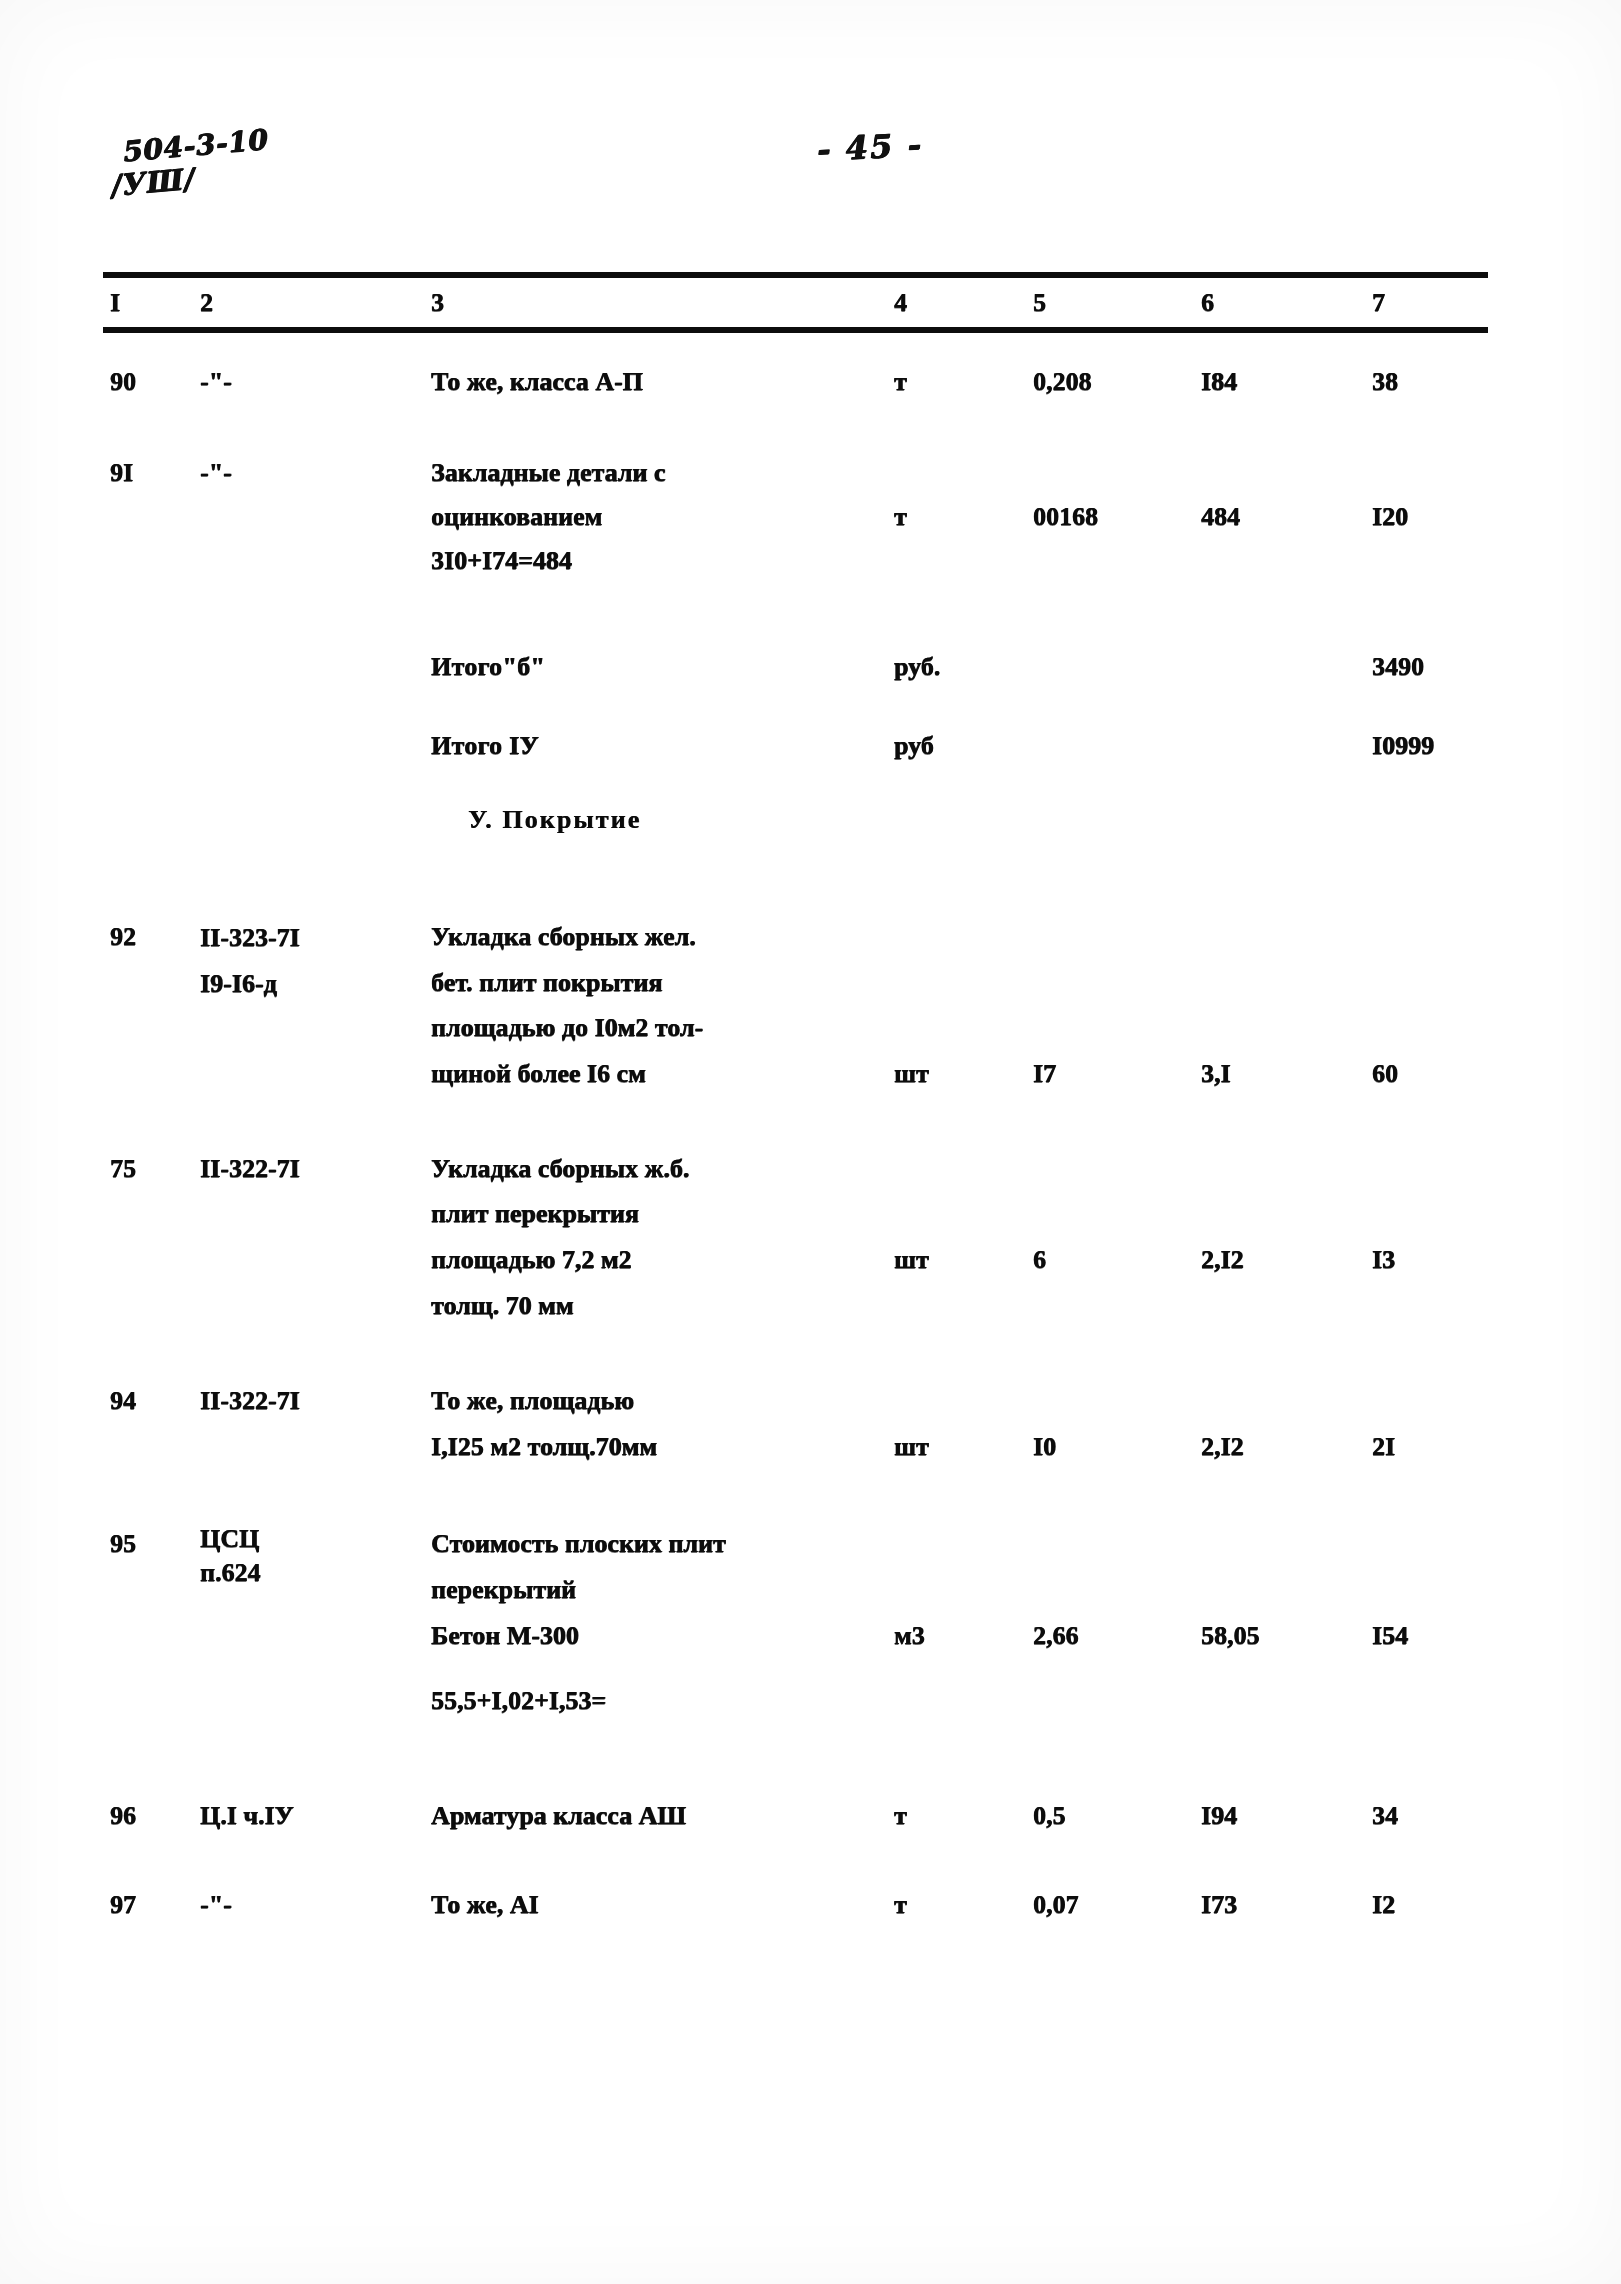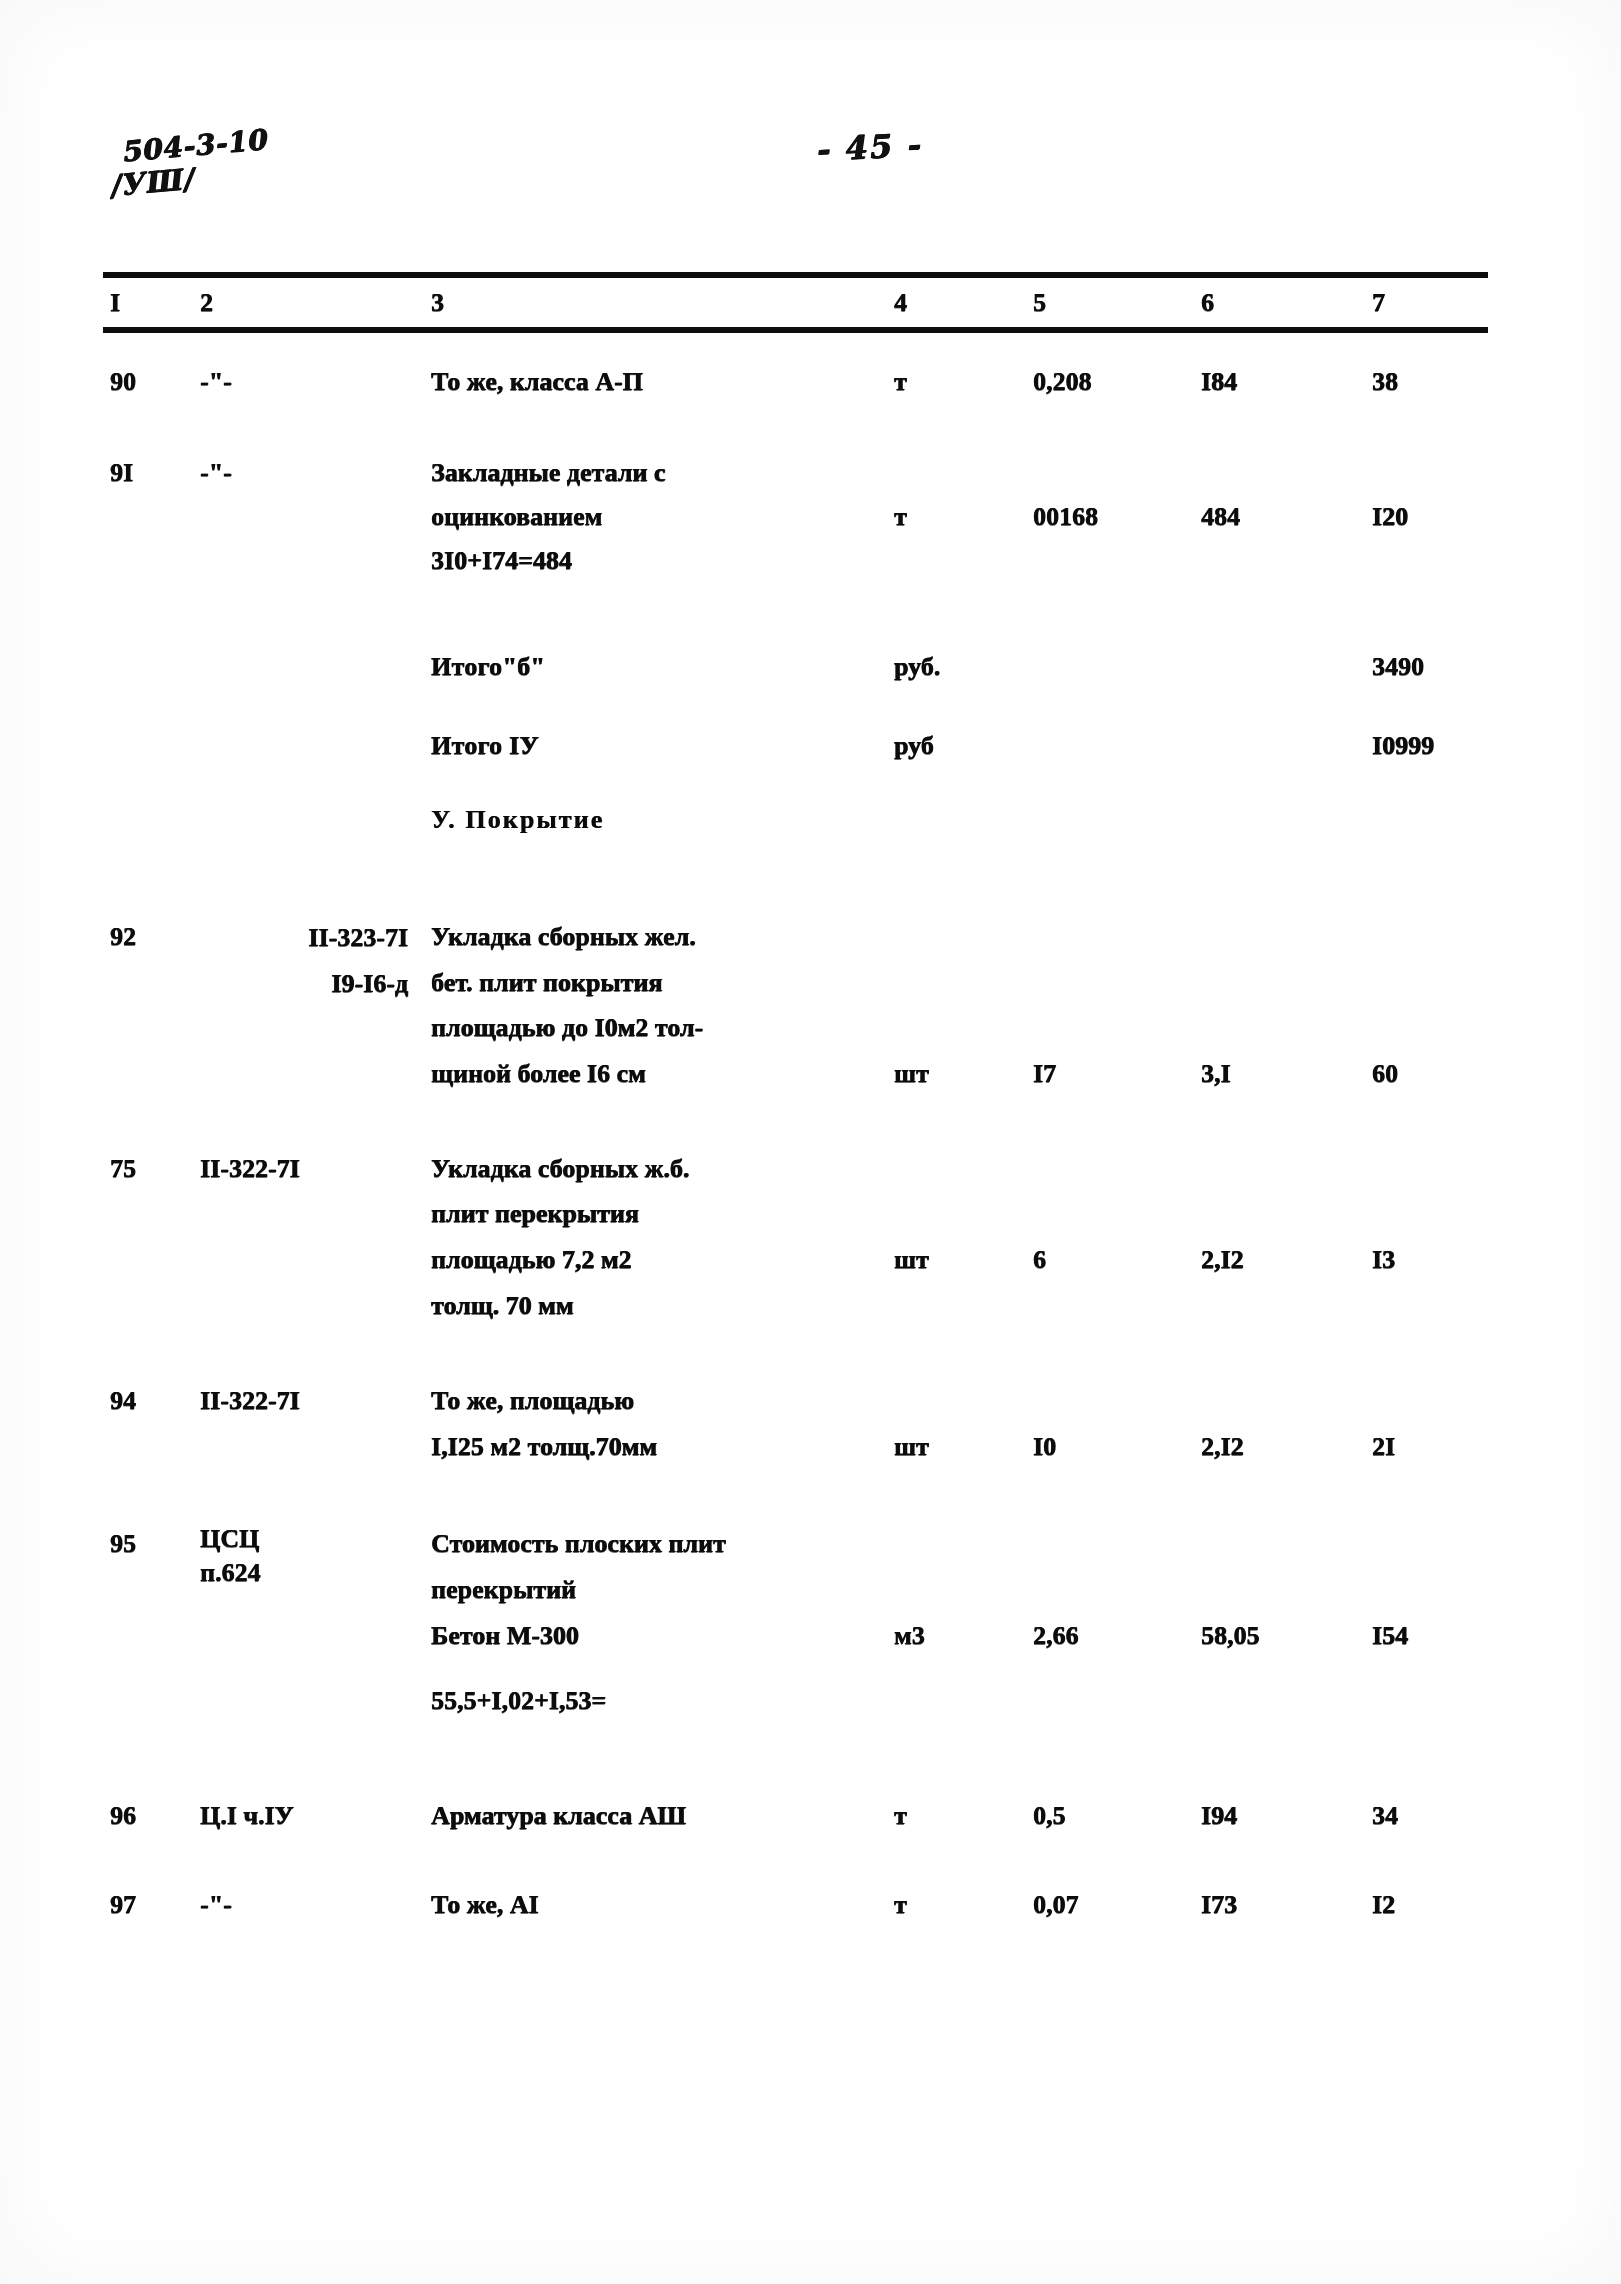--- a/index.html
+++ b/index.html
@@ -160,25 +160,25 @@
       <div class="cell c4">руб.</div>
       <div class="cell c7">3490</div>
     </div>
 
     <div class="row" style="top:724px;">
       <div class="cell c3 total-label">Итого IУ</div>
       <div class="cell c4">руб</div>
       <div class="cell c7">I0999</div>
     </div>
 
-    <div class="section-head" style="top:805px;">У. Покрытие</div>
+    <div class="section-head" style="top:805px;margin-left:37px;">У. Покрытие</div>
 
     <div class="row" style="top:915px;">
       <div class="cell c1">92</div>
-      <div class="cell c2" style="line-height:46px;text-align:right;">II-323-7I
+      <div class="cell c2" style="line-height:46px;">II-323-7I
 I9-I6-д</div>
       <div class="cell c3">Укладка сборных жел.</div>
     </div>
     <div class="row" style="top:961px;">
       <div class="cell c3">бет. плит покрытия</div>
     </div>
     <div class="row" style="top:1006px;">
       <div class="cell c3">площадью до I0м2 тол-</div>
     </div>
     <div class="row" style="top:1052px;">

